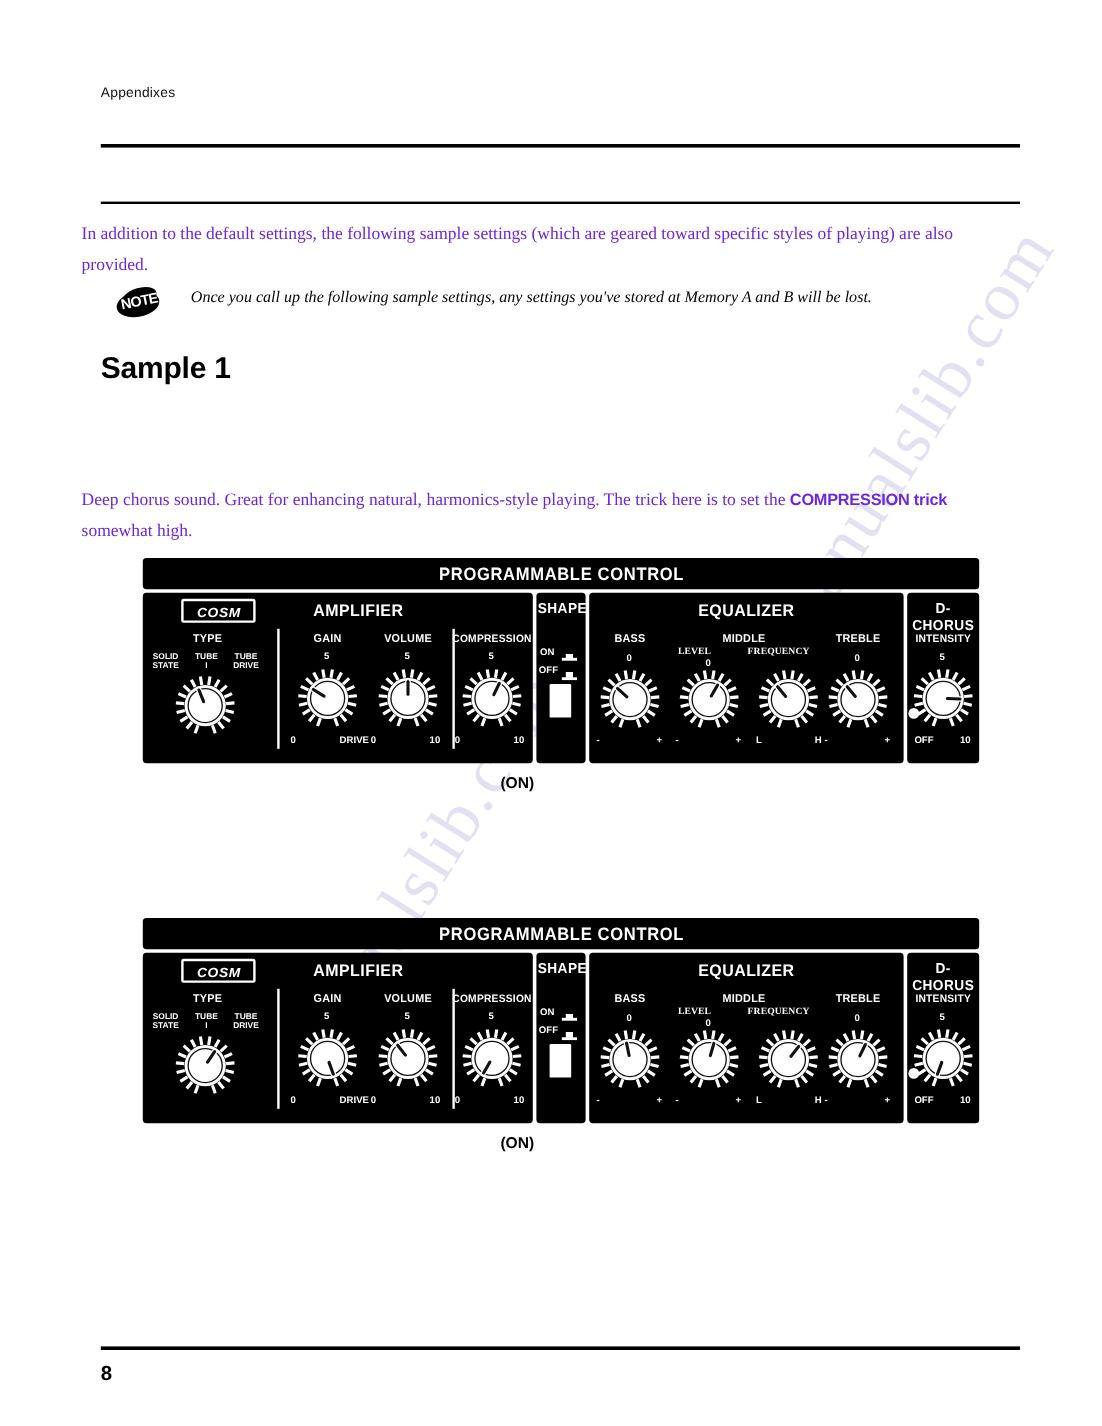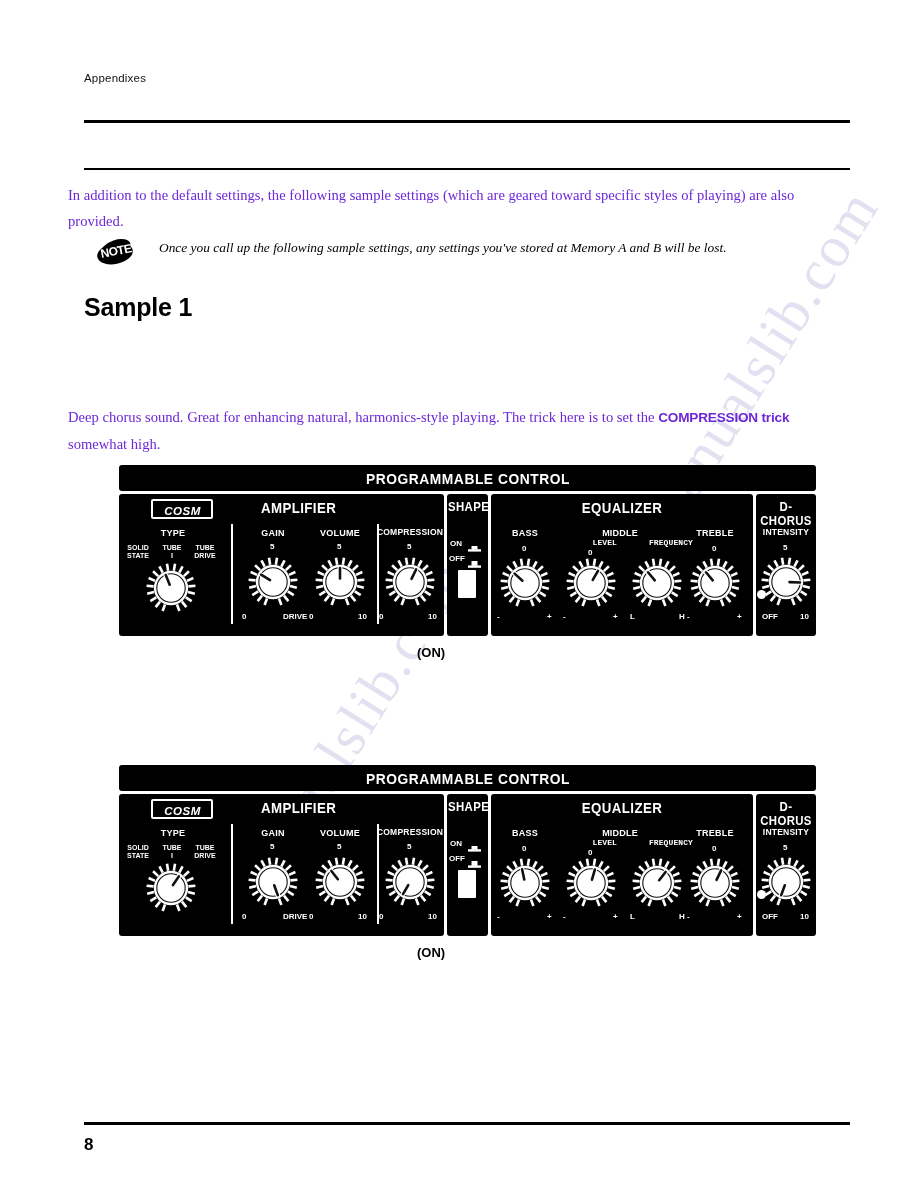--- a/index.html
+++ b/index.html
@@ -233,25 +233,25 @@
     font-weight: bold;
     font-size: 9.5px;
     color: #fff;
     text-align: center;
     letter-spacing: 0.2px;
     transform: scaleX(0.95);
     white-space: nowrap;
   }
   .knobsub {
     position: absolute;
-    font-family: Liberation Mono, monospace;
+    font-family: Liberation Serif, serif;
     font-weight: bold;
     font-size: 8px;
     color: #fff;
-    text-align: right;
+    text-align: left;
     letter-spacing: 0.1px;
     white-space: nowrap;
   }
   .scalenum {
     position: absolute;
     font-family: "Liberation Sans", sans-serif;
     font-weight: bold;
     font-size: 8px;
     color: #fff;
     white-space: nowrap;

